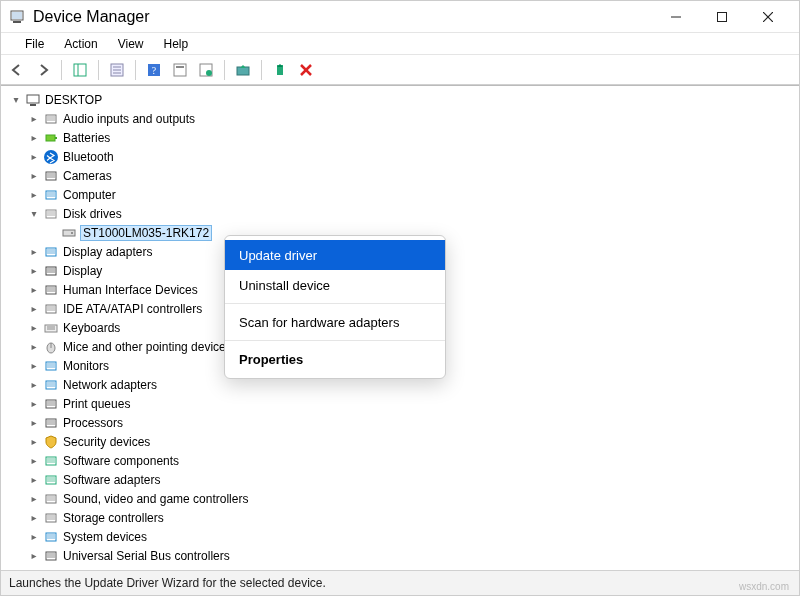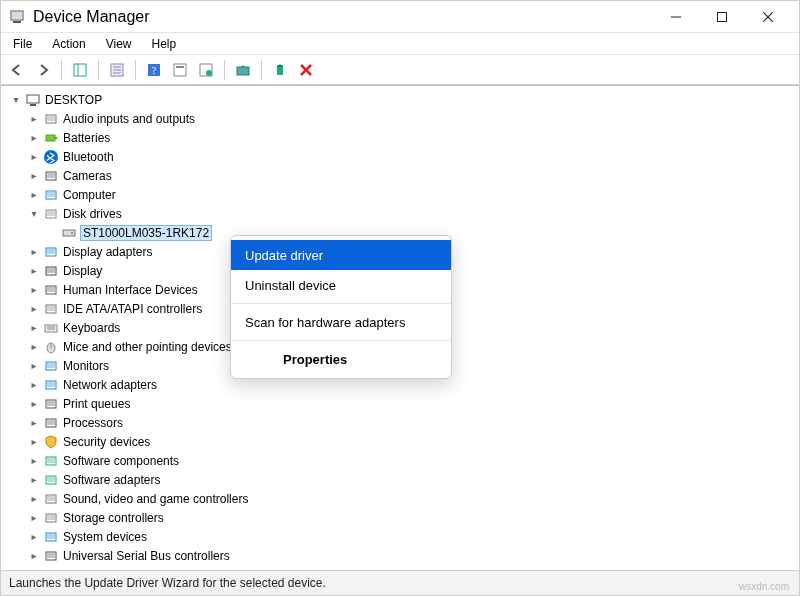--- a/index.html
+++ b/index.html
@@ -25,21 +25,21 @@
     width: 16px; height: 16px; margin-right: 8px;
     display:inline-flex; align-items:center; justify-content:center;
   }
   .titlebar .title { flex: 0 0 auto; font-size: 16px; }
   .titlebar .spacer { flex: 1; }
   .sysbtn {
     width: 46px; height: 32px; display:inline-flex; align-items:center; justify-content:center;
     font-size: 14px; color:#222;
   }
   .menubar {
-    display:flex; align-items:center; height:22px; padding: 0 2px;
+    display:flex; align-items:center; height:22px; padding: 0 14px;
     border-bottom: 1px solid #e5e5e5;
   }
   .menubar .menu-item { padding: 2px 10px; font-size: 12px; }
   .toolbar {
     display:flex; align-items:center; height:30px; padding: 0 4px;
     border-bottom: 1px solid #d0d0d0; gap:2px;
   }
   .tbtn {
     width:24px; height:24px; display:inline-flex; align-items:center; justify-content:center;
     border:1px solid transparent; border-radius:2px;
@@ -66,31 +66,31 @@
   .node-label { font-size:12px; }
   .node.selected .node-label {
     background:#cde8ff; outline:1px solid #7ab7e8; padding:0 2px;
   }
   .statusbar {
     position:absolute; left:0; right:0; bottom:0; height:25px;
     border-top:1px solid #d0d0d0; background:#f3f3f3;
     display:flex; align-items:center; padding:0 8px; font-size:12px; color:#222;
   }
   .context-menu {
-    position:absolute; left:229px; top:234px; width:222px;
+    position:absolute; left:223px; top:234px; width:222px;
     background:#fff; border:1px solid #ccc; border-radius:6px;
     box-shadow:0 6px 20px rgba(0,0,0,0.18);
     padding:4px 0;
   }
   .ctx-item {
     height:30px; display:flex; align-items:center; padding:0 14px; font-size:13px;
   }
   .ctx-item.highlight { background:#0a62d9; color:#fff; }
   .ctx-sep { height:1px; background:#e5e5e5; margin:3px 0; }
-  .ctx-item.bold { font-weight:600;margin-left:38px; }
+  .ctx-item.bold { font-weight:600; }
   .watermark { position:absolute; right:10px; bottom:3px; font-size:10px; color:#bbb; }
   svg { display:block; }
 </style>
 </head>
 <body>
 
 <div class="titlebar">
   <span class="app-icon">
     <svg width="16" height="16" viewBox="0 0 16 16">
         <rect x="2" y="2" width="12" height="9" fill="#fff" stroke="#555"></rect>

